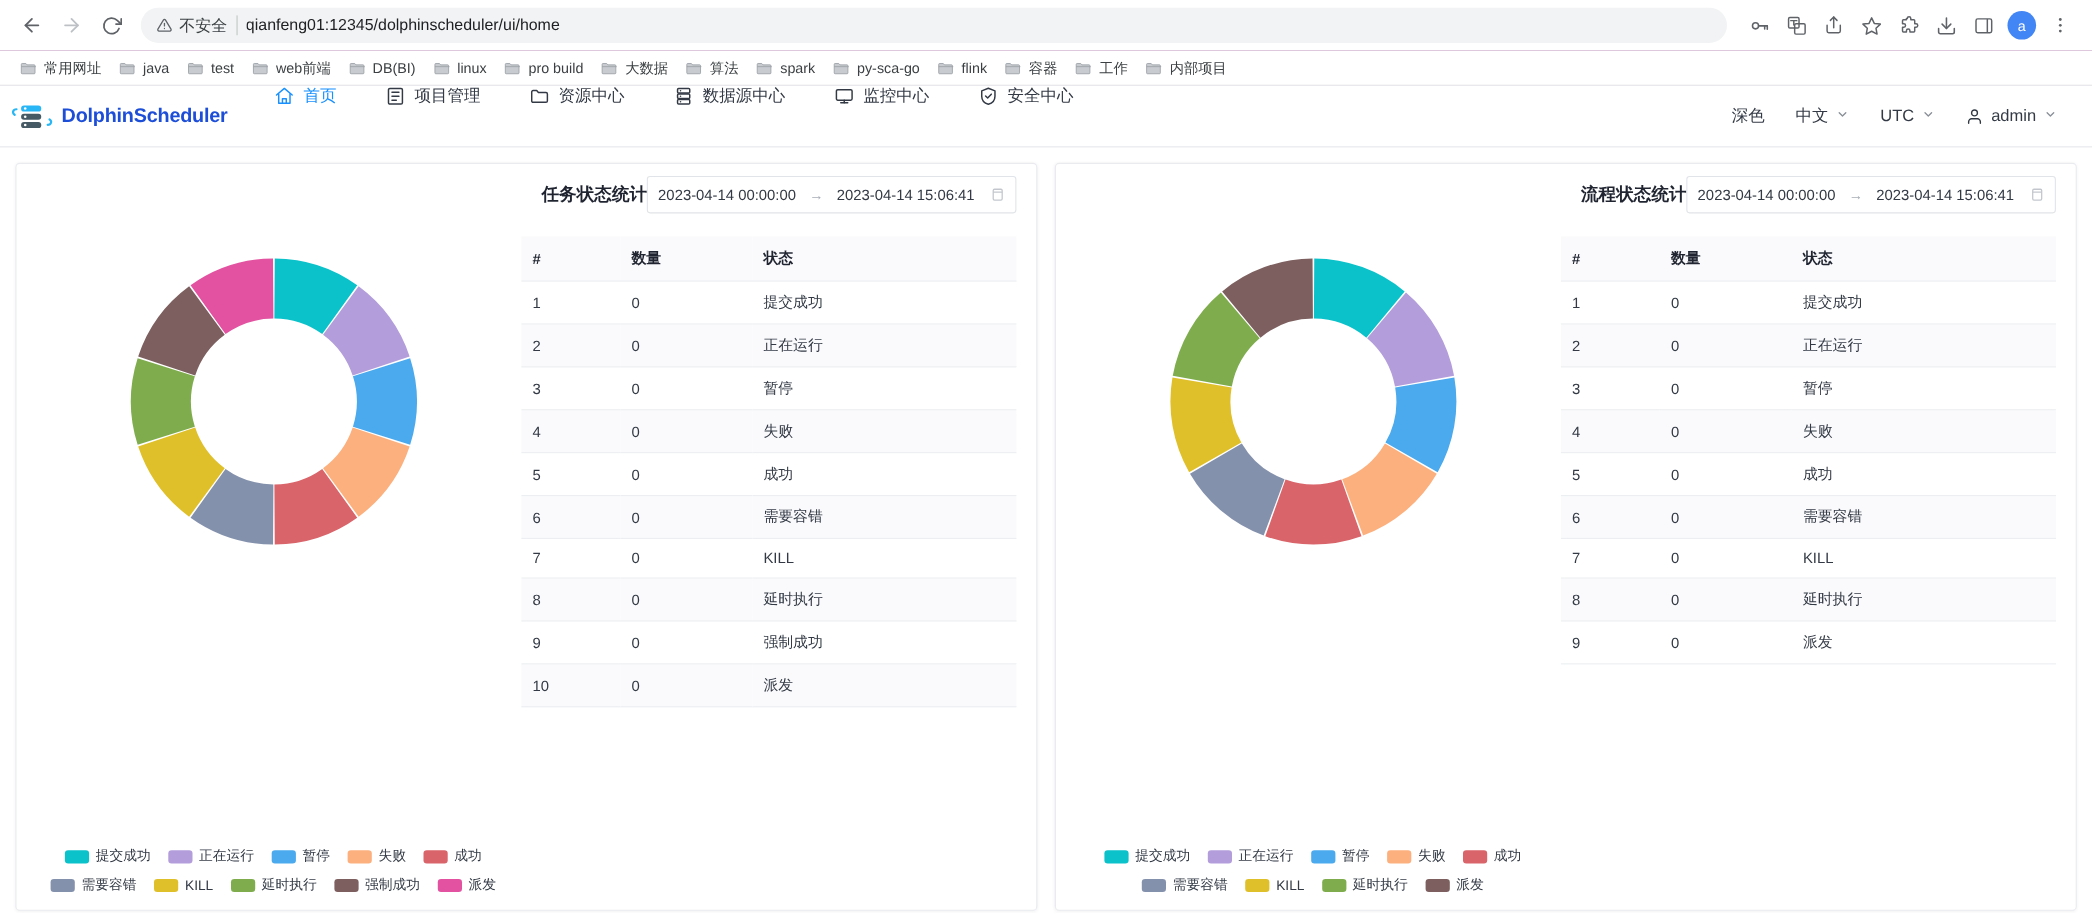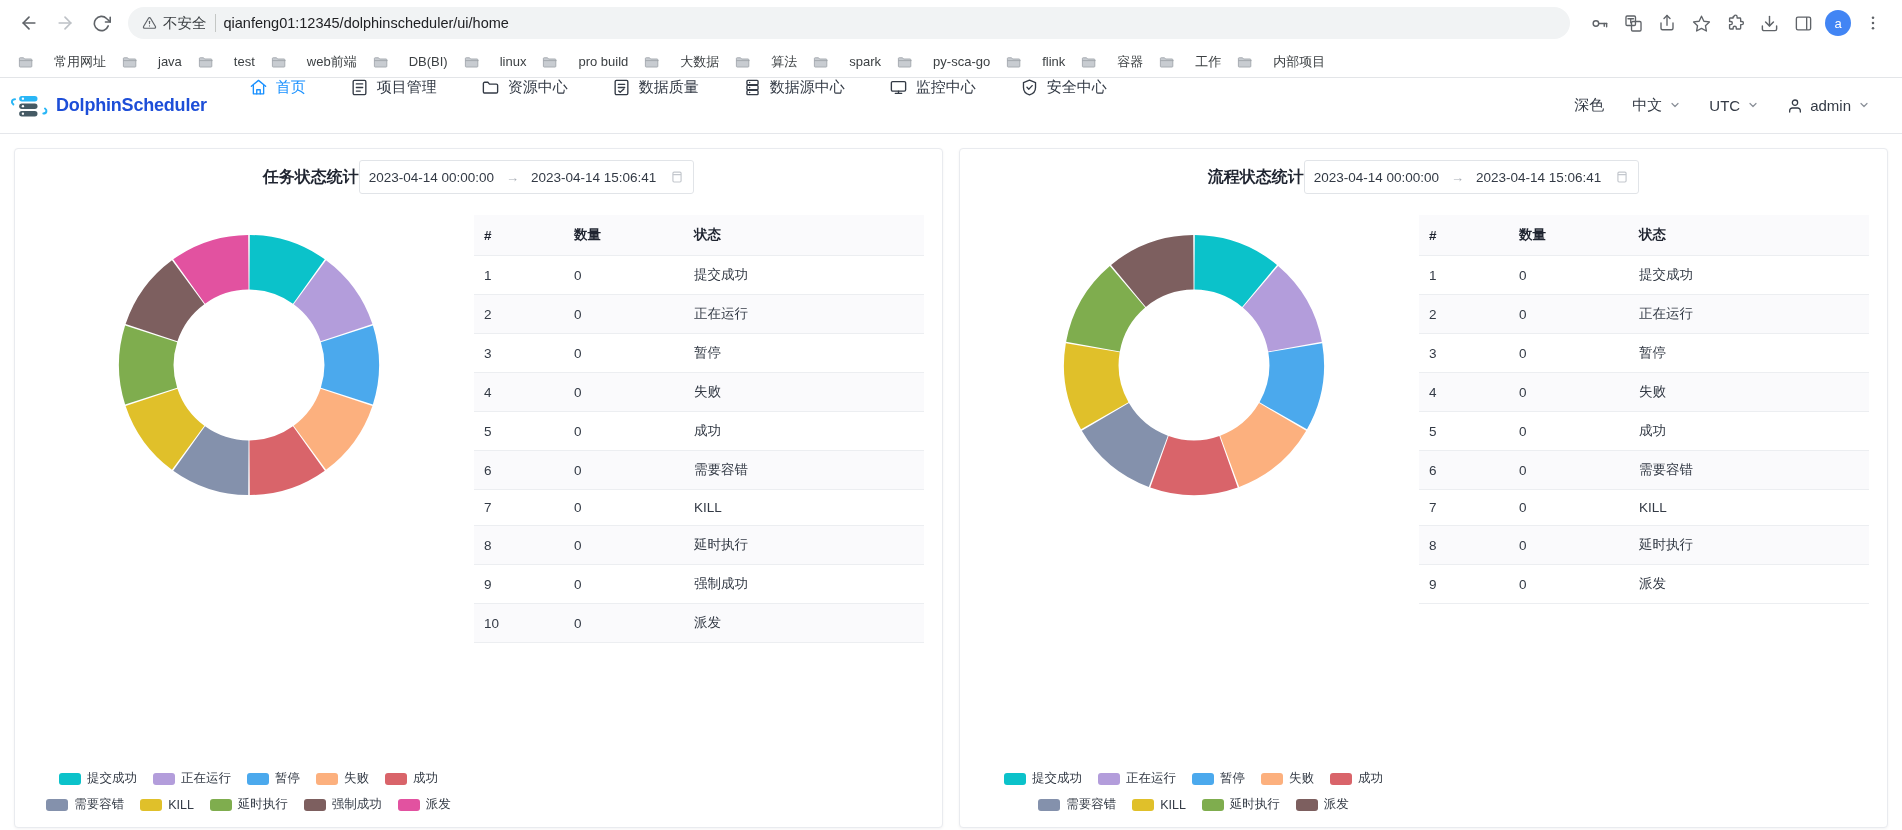--- a/index.html
+++ b/index.html
@@ -45,21 +45,21 @@
     font-size: 13px; margin: 0 3px;
   }
 
   
   #bookmarks-row {
     height: 32px; display: flex; align-items: center; gap: 0px;
     padding: 0 10px; background: #ffffff; overflow: hidden;
     border-bottom: 1px solid #e3e5e8;
   }
   .bookmark {
-    display: flex; align-items: center; gap: 20px; padding: 3px 8px;
+    display: flex; align-items: center; gap: 6px; padding: 3px 8px;
     border-radius: 4px; flex: 0 0 auto; white-space: nowrap;
   }
   .bookmark .bm-label { font-size: 13px; color: #3c4043; }
   .folder-icon { width: 16px; height: 14px; display: block; flex: 0 0 auto; }
 
   
   #app-header {
     height: 56px; display: flex; align-items: center;
     border-bottom: 1px solid #e5e7eb; background: #fff;
     padding: 0 18px 0 10px;
@@ -87,21 +87,21 @@
   #content {
     display: flex; gap: 16px; padding: 14px 14px 0 14px;
     height: calc(830px - 46px - 33px - 57px);
   }
   .card {
     flex: 1 1 0; background: #fff; border: 1px solid #e9ebef; border-radius: 4px;
     box-shadow: 0 1px 3px rgba(16,24,40,.05);
     display: flex; flex-direction: column; overflow: hidden; min-width: 0;
   }
   .card-head {
-    height: 56px; display: flex; align-items: center; justify-content: center;
+    height: 56px; display: flex; align-items: center; justify-content: flex-end;
     padding: 0 18px; flex: 0 0 auto;
   }
   .card-title { font-size: 16px; font-weight: 700; color: #1f2430; }
   .date-range {
     display: flex; align-items: center; gap: 12px;
     height: 32px; border: 1px solid #e1e4e8; border-radius: 3px;
     padding: 16px 9px; background: #fff;
   }
   .date-range .dr-val { font-size: 13.5px; color: #333a45; white-space: nowrap; }
   .date-range .dr-arrow { color: #a9aeb6; font-size: 13px; }
@@ -374,31 +374,20 @@
         </span>
         <span class="nav-label">项目管理</span>
       </div>
       <div class="nav-item">
         <span class="nav-ico">
           <svg viewBox="0 0 24 24" width="19" height="19" fill="none" stroke="currentColor" stroke-width="1.7" stroke-linecap="round" stroke-linejoin="round">
             <path d="M3 7a1.6 1.6 0 0 1 1.6-1.6h4.1l2 2.3h8.7A1.6 1.6 0 0 1 21 9.3v8.1A1.6 1.6 0 0 1 19.4 19H4.6A1.6 1.6 0 0 1 3 17.4z"></path>
           </svg>
         </span>
         <span class="nav-label">资源中心</span>
-      </div>
-      <div class="nav-item">
-        <span class="nav-ico">
-          <svg viewBox="0 0 24 24" width="19" height="19" fill="none" stroke="currentColor" stroke-width="1.7" stroke-linecap="round" stroke-linejoin="round">
-            <rect x="4" y="3" width="16" height="18" rx="1.6"></rect>
-            <line x1="8" y1="8" x2="16" y2="8"></line>
-            <line x1="8" y1="12" x2="16" y2="12"></line>
-            <polyline points="8.5 16.3 10.3 18 15 13.8"></polyline>
-          </svg>
-        </span>
-        <span class="nav-label">数据质量</span>
       </div>
       <div class="nav-item">
         <span class="nav-ico">
           <svg viewBox="0 0 24 24" width="19" height="19" fill="none" stroke="currentColor" stroke-width="1.7" stroke-linecap="round" stroke-linejoin="round">
             <rect x="5" y="3" width="14" height="5.4" rx="1.2"></rect>
             <rect x="5" y="9.3" width="14" height="5.4" rx="1.2"></rect>
             <rect x="5" y="15.6" width="14" height="5.4" rx="1.2"></rect>
             <circle cx="8.4" cy="5.7" r=".9" fill="currentColor" stroke="none"></circle>
             <circle cx="8.4" cy="12" r=".9" fill="currentColor" stroke="none"></circle>
             <circle cx="8.4" cy="18.3" r=".9" fill="currentColor" stroke="none"></circle>

